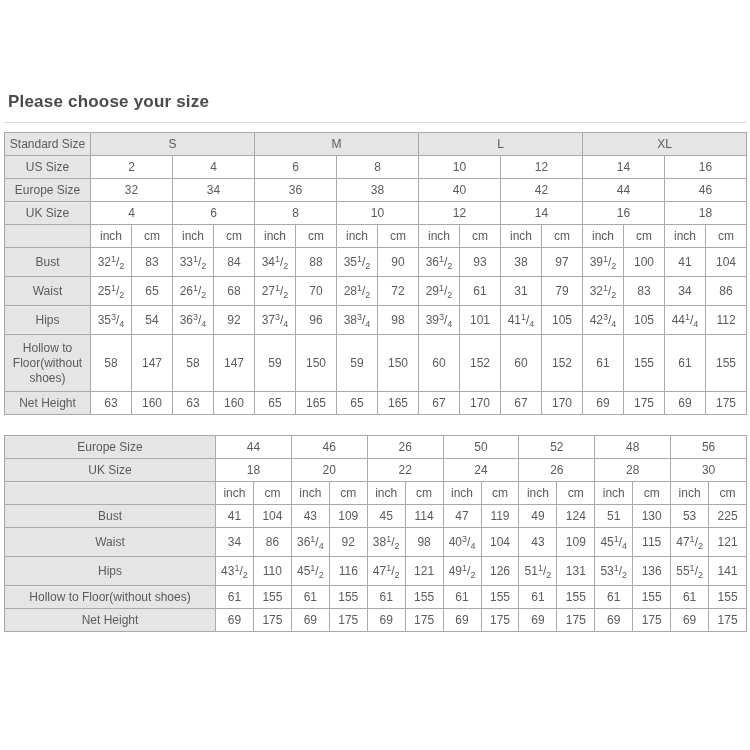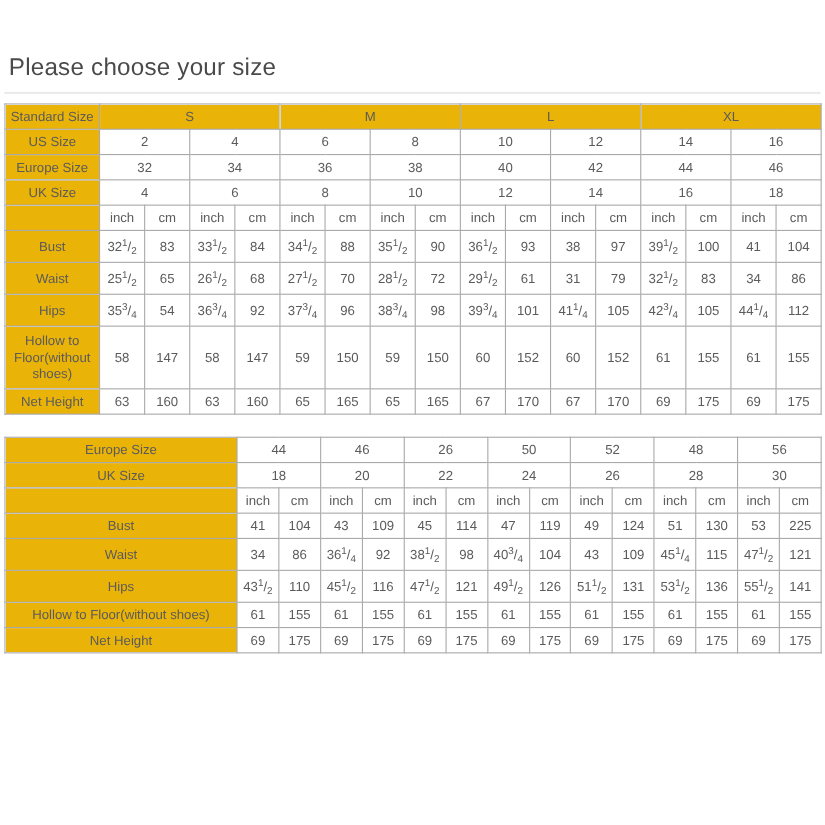--- a/index.html
+++ b/index.html
@@ -3,24 +3,24 @@
 <meta charset="utf-8">
 <style>
   html,body{margin:0;padding:0;background:#ffffff;}
   body{
     width:750px;height:750px;overflow:hidden;
     font-family:"Liberation Sans","DejaVu Sans",sans-serif;
     color:#595959;
   }
   .page{padding:0 4px;}
   .page-title{
-    margin:48px 4px 10px 4px;
-    font-size:22px;
+    margin:92px 4px 10px 4px;
+    font-size:17px;
     color:#4a4a4a;
-    font-weight:normal;
+    font-weight:bold;
     letter-spacing:0.2px;
   }
   .title-rule{
     border:none;
     border-top:1px solid #d9d9d9;
     margin:0 0 9px 0;
   }
   table.size-table{
     border-collapse:collapse;
     table-layout:fixed;
@@ -31,21 +31,21 @@
   }
   table.size-table td{
     border:1px solid #a9a9a9;
     text-align:center;
     vertical-align:middle;
     padding:1px 2px;
     background:#ffffff;
     line-height:1.25;
     overflow:hidden;
   }
-  table.size-table td.hdr{background:#eab308;}
+  table.size-table td.hdr{background:#e5e5e5;}
   tr.r-plain td{height:20px;}
   tr.r-frac td{height:26px;}
   tr.r-tall td{height:54px;}
   sup.fr{font-size:9px;vertical-align:4px;line-height:0;}
   sub.fr{font-size:9px;vertical-align:-3px;line-height:0;}
 </style>
 </head>
 <body>
 
 <div class="page">

